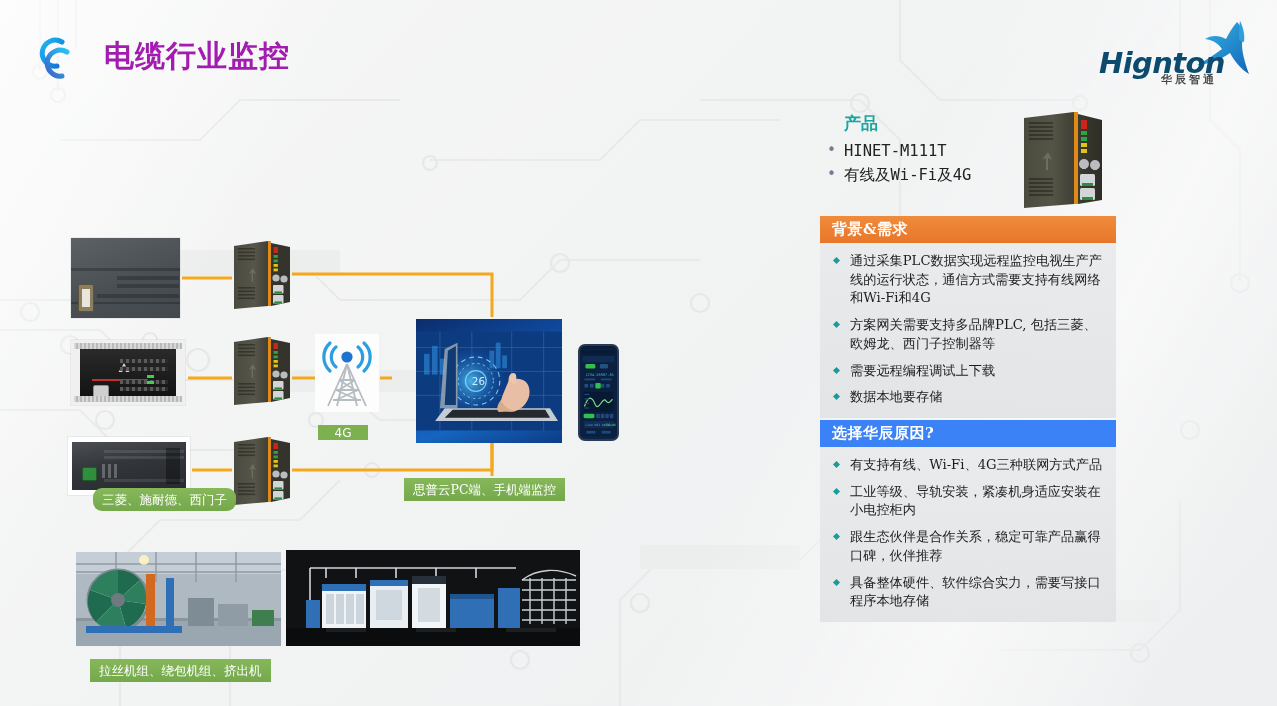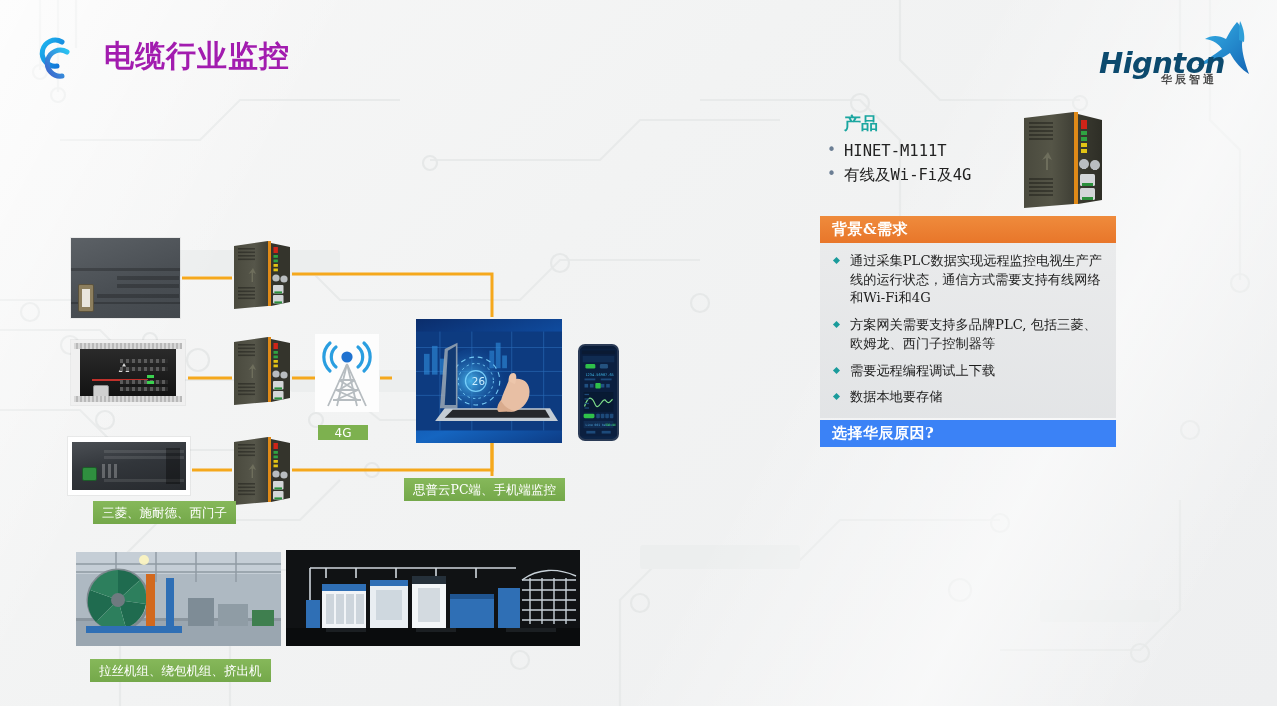--- a/index.html
+++ b/index.html
@@ -194,21 +194,21 @@
     border: 2px solid #2a3a55;
   }
 
   
   .tag-green {
     position: absolute; height: 23px; line-height: 23px;
     background: linear-gradient(180deg,#86b85a 0%, #74a84a 100%);
     color: #ffffff; font-family: "DejaVu Serif","Liberation Serif",serif;
     font-size: 12.5px; padding: 0 9px; white-space: nowrap;
   }
-  #tag-plc-brands { left: 93px; top: 501px; }
+  #tag-plc-brands { left: 93px; top: 488px; border-radius: 9px; }
   #tag-cloud      { left: 404px; top: 453px; margin-top: 25px; }
   #tag-machines   { left: 90px; top: 659px; }
 
   
   .photo { position: absolute; overflow: hidden; }
   #photo-factory {
     left: 76px; top: 552px; width: 205px; height: 94px;
     background: linear-gradient(180deg,#cfd6dc 0%, #9aa7b0 40%, #7e8c96 100%);
   }
   #photo-line {
@@ -369,20 +369,28 @@
       <li>通过采集PLC数据实现远程监控电视生产产线的运行状态，通信方式需要支持有线网络和Wi-Fi和4G</li>
       <li>方案网关需要支持多品牌PLC, 包括三菱、欧姆龙、西门子控制器等</li>
       <li>需要远程编程调试上下载</li>
       <li>数据本地要存储</li>
     </ul>
   </div>
 </div>
 
 <div class="panel" id="panel-reason">
   <div class="panel-head navy">选择华辰原因?</div>
+  <div class="panel-body">
+    <ul>
+      <li>有支持有线、Wi-Fi、4G三种联网方式产品</li>
+      <li>工业等级、导轨安装，紧凑机身适应安装在小电控柜内</li>
+      <li>跟生态伙伴是合作关系，稳定可靠产品赢得口碑，伙伴推荐</li>
+      <li>具备整体硬件、软件综合实力，需要写接口程序本地存储</li>
+    </ul>
+  </div>
 </div>
 
 <div class="diagram">
 
   <svg class="wire-layer" viewBox="0 0 820 706">
     <g stroke="#f5a81c" stroke-width="3" fill="none">
 
       <path d="M182 278 H232"></path>
 
       <path d="M292 274 H492 V317"></path>

